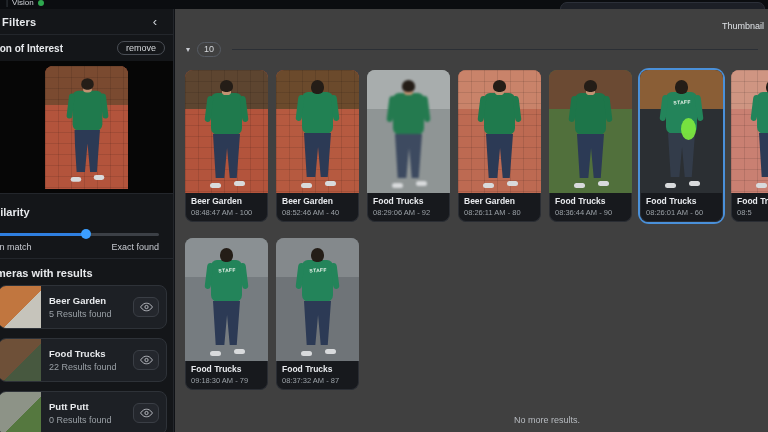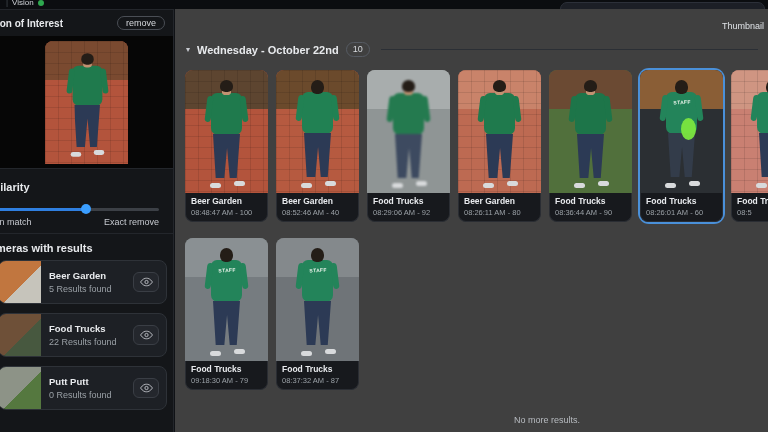--- a/index.html
+++ b/index.html
@@ -97,20 +97,24 @@
   <div class="topbar">
     <div class="brand">
       <span class="bar">|</span>
       <span>Vision</span>
       <span class="brand-dot"></span>
     </div>
     <div class="searchpill"></div>
   </div>
 
   <div class="sidebar">
+    <div class="f-header">
+      <span class="f-title">Filters</span>
+      <span class="collapse">‹</span>
+    </div>
     <div class="divider"></div>
 
     <div class="roi-row">
       <span class="roi-label">Region of Interest</span>
       <button class="remove-btn">remove</button>
     </div>
 
     <div class="roi-stage">
       <div class="roi-img thumb tiles" id="roi-img" style="--bgA: #7a4a30; --bgB: #b3543c; background: rgb(179, 84, 60);">
         <div class="scene-top"></div>
@@ -132,21 +136,21 @@
 
     <div class="sim-wrap">
       <span class="sec-label sim-label">Similarity</span>
       <div class="slider">
         <div class="track"></div>
         <div class="fill" style="width: 95px; background: rgb(47, 127, 224);"></div>
         <div class="thumb" style="background: rgb(59, 158, 255);"></div>
       </div>
       <div class="sim-ends">
         <span class="sim-min">Min match</span>
-        <span>Exact remove</span>
+        <span>Exact found</span>
       </div>
     </div>
 
     <div class="divider"></div>
 
     <div class="cams-wrap">
       <span class="sec-label cams-label">Cameras with results</span>
       <div id="cam-list">
           <div class="cam-card">
     <div class="cam-thumb" style="background: linear-gradient(135deg, rgb(193, 118, 63) 0px, rgb(193, 118, 63) 55%, rgb(198, 196, 187) 55%, rgb(198, 196, 187) 100%);"></div>
@@ -189,21 +193,20 @@
   </div>
         </div>
     </div>
   </div>
 
   <div class="main">
     <span class="view-label">Thumbnail</span>
 
     <div class="date-row">
       <span class="date-caret">▾</span>
-      <span class="date-label">Wednesday - October 22nd</span>
       <span class="count-badge">10</span>
       <span class="date-line"></span>
     </div>
 
     <div class="row1" id="row1">
         <div class="result-card">
     <div class="thumb tiles" style="--bgA: #5d4530; --bgB: #b3543c;">
       <div class="scene-top"></div>
       <div class="person" style="--shirt: #1f7a4d; --pants: #2c3a55;">
         <div class="hair"></div>

